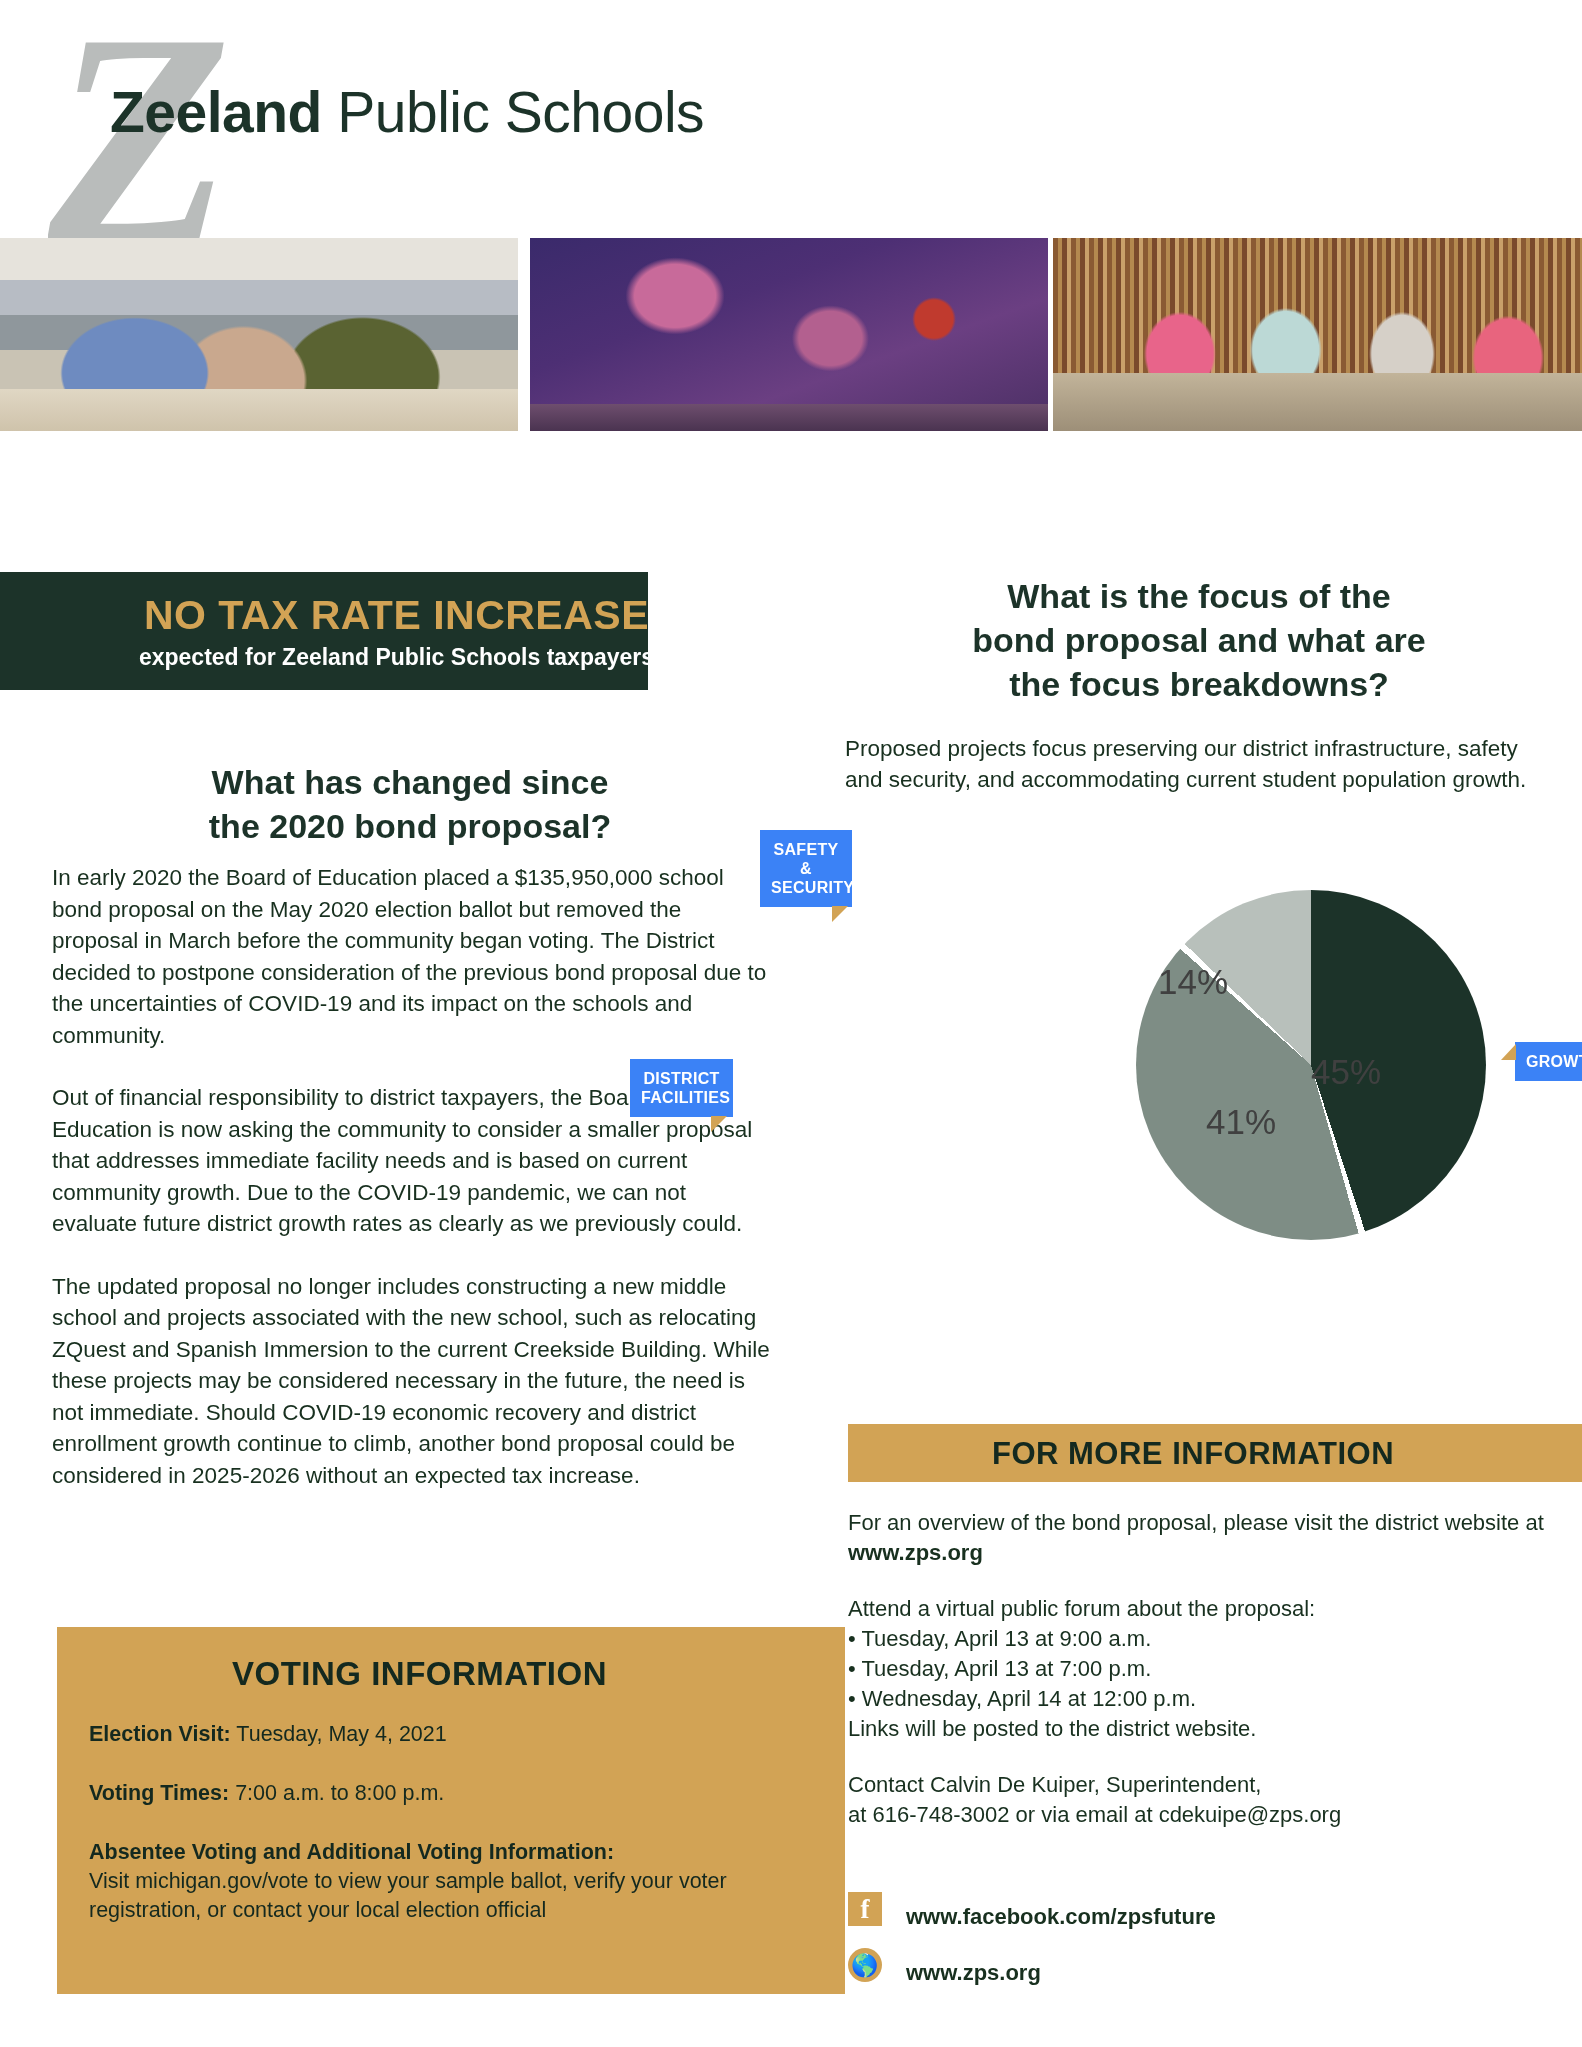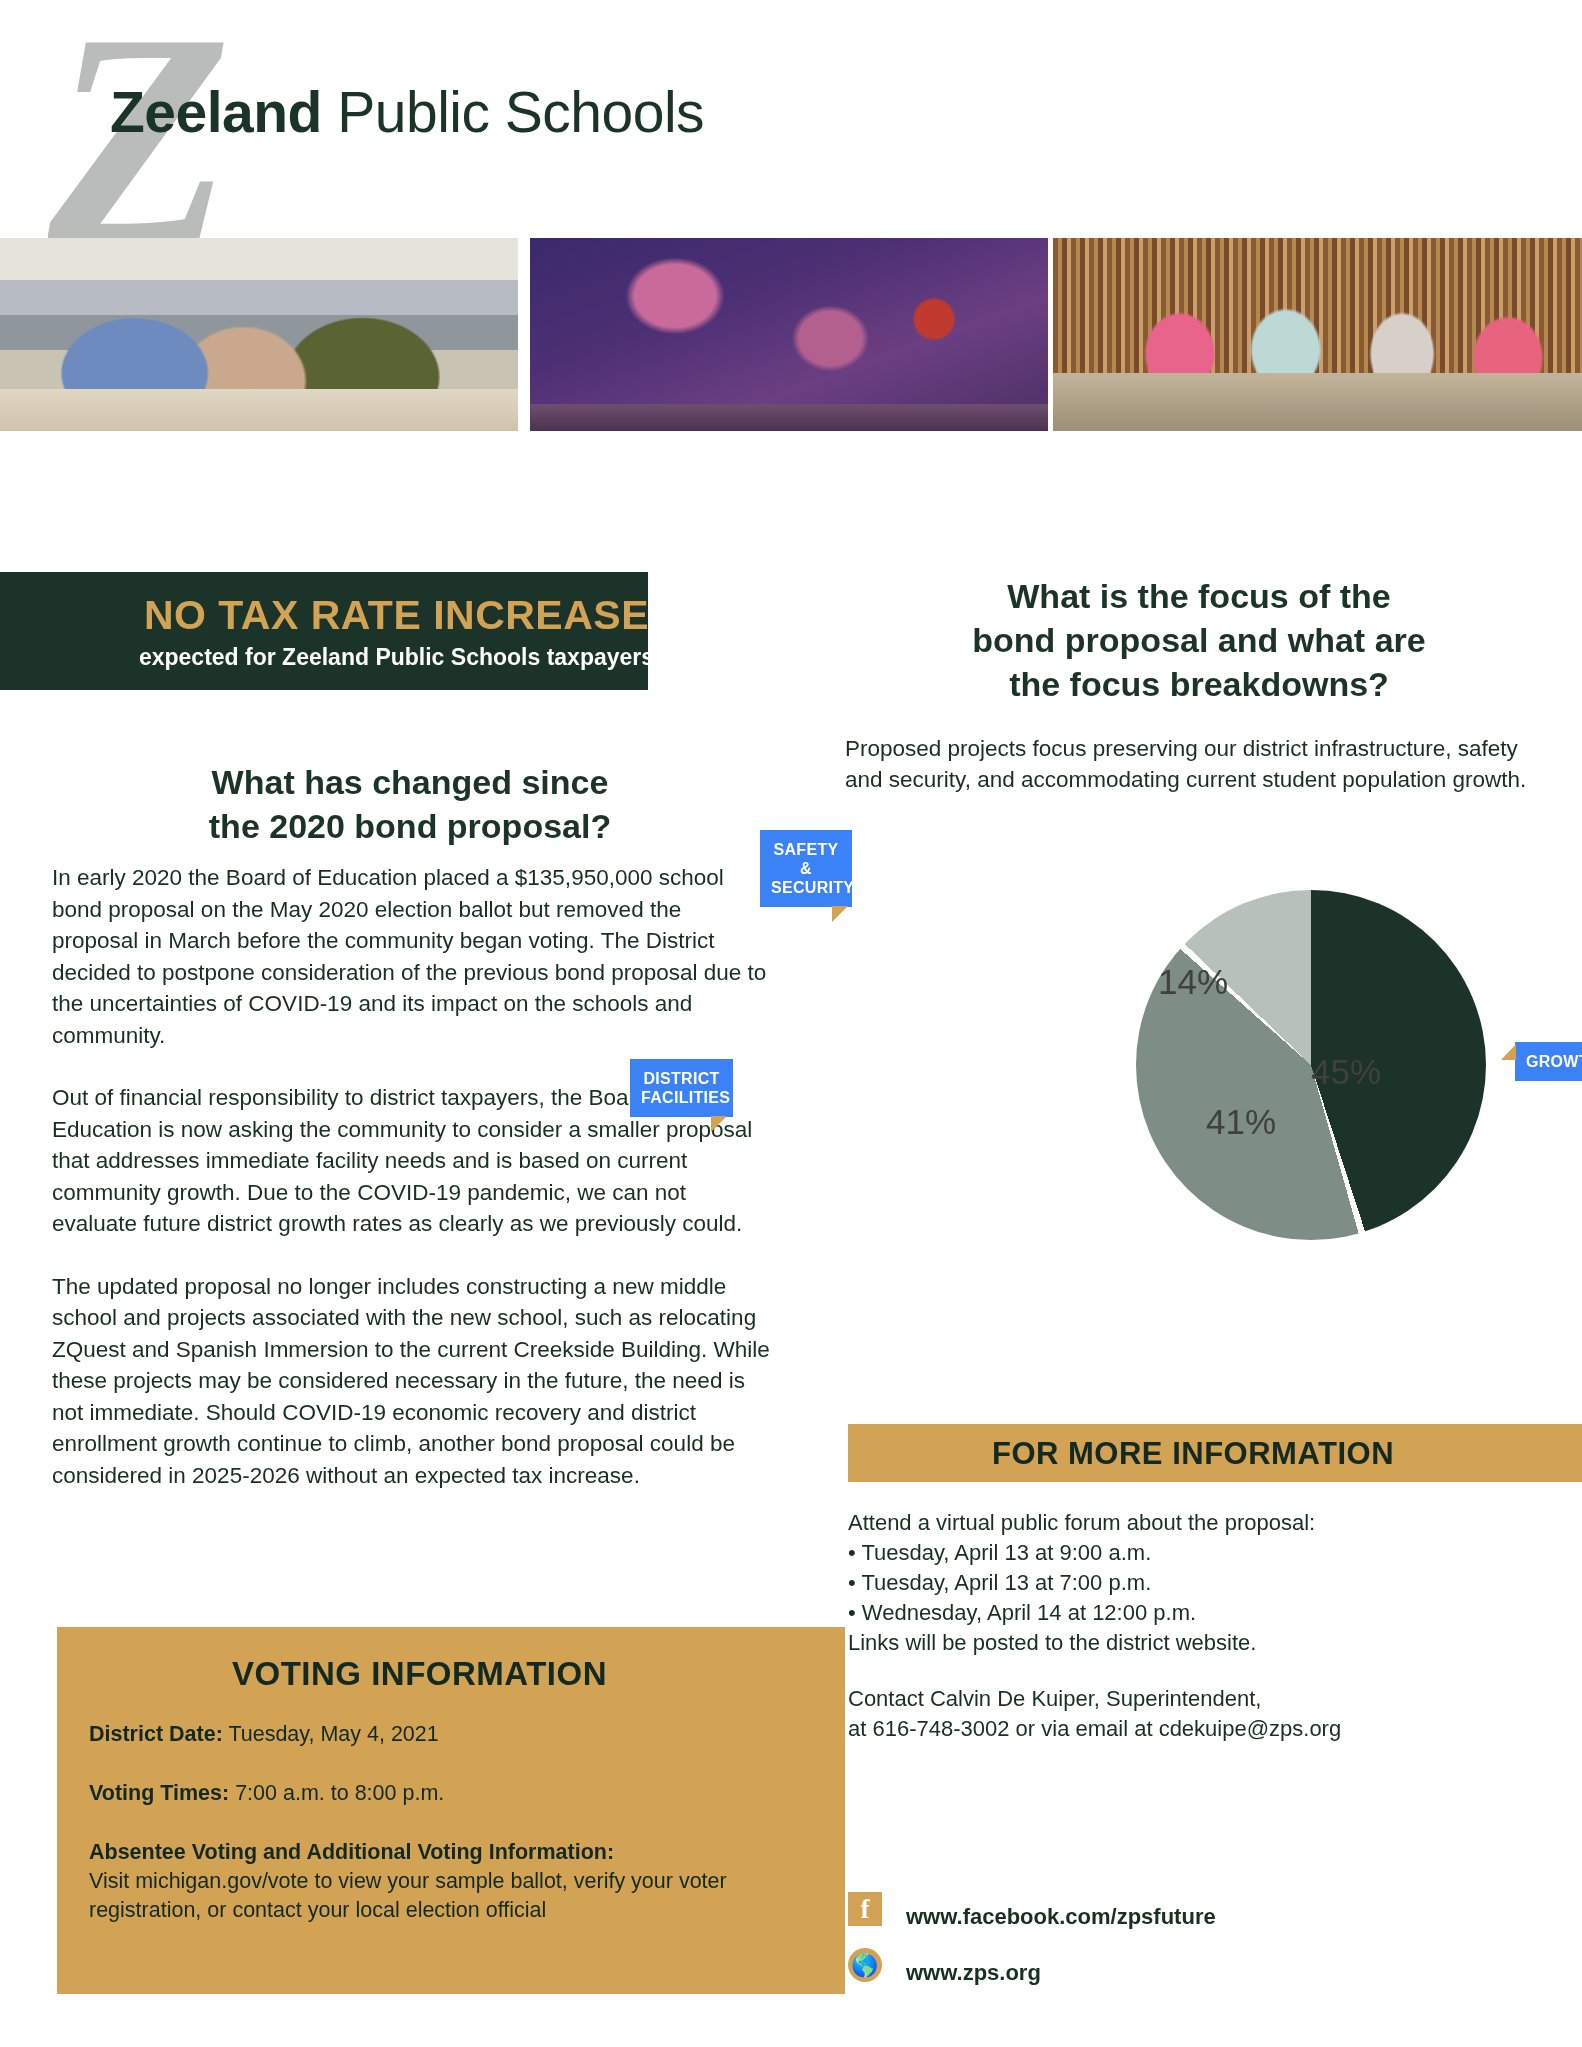--- a/index.html
+++ b/index.html
@@ -221,21 +221,21 @@
 
 <div class="abs" id="left-body">
   <p>In early 2020 the Board of Education placed a $135,950,000 school bond proposal on the May 2020 election ballot but removed the proposal in March before the community began voting. The District decided to postpone consideration of the previous bond proposal due to the uncertainties of COVID-19 and its impact on the schools and community.</p>
   <p>Out of financial responsibility to district taxpayers, the Board of Education is now asking the community to consider a smaller proposal that addresses immediate facility needs and is based on current community growth. Due to the COVID-19 pandemic, we can not evaluate future district growth rates as clearly as we previously could.</p>
   <p>The updated proposal no longer includes constructing a new middle school and projects associated with the new school, such as relocating ZQuest and Spanish Immersion to the current Creekside Building. While these projects may be considered necessary in the future, the need is not immediate. Should COVID-19 economic recovery and district enrollment growth continue to climb, another bond proposal could be considered in 2025-2026 without an expected tax increase.</p>
 </div>
 
 <div class="abs" id="voting-box">
   <div id="voting-title">VOTING INFORMATION</div>
   <div class="vote-line" id="vote-line-1">
-    <b>District Date:</b><span> Tuesday, May 4, 2021</span>
+    <b>Election Visit:</b><span> Tuesday, May 4, 2021</span>
   </div>
   <div class="vote-line" id="vote-line-2">
     <b>Voting Times:</b><span> 7:00 a.m. to 8:00 p.m.</span>
   </div>
   <div class="vote-line" id="vote-line-3">
     <b>Absentee Voting and Additional Voting Information:</b>
     <div>Visit michigan.gov/vote to view your sample ballot, verify your voter registration, or contact your local election official</div>
   </div>
 </div>
 
@@ -269,20 +269,23 @@
     <div>GROWTH</div>
     <span class="tail"></span>
   </div>
 </div>
 
 <div class="abs" id="info-bar">
   <div id="info-bar-title">FOR MORE INFORMATION</div>
 </div>
 
 <div class="abs" id="info-body">
+  <p>
+    <span>For an overview of the bond proposal, please visit the district website at </span><b>www.zps.org</b>
+  </p>
   <p>
     <span>Attend a virtual public forum about the proposal:</span><br>
     <span>• Tuesday, April 13 at 9:00 a.m.</span><br>
     <span>• Tuesday, April 13 at 7:00 p.m.</span><br>
     <span>• Wednesday, April 14 at 12:00 p.m.</span><br>
     <span>Links will be posted to the district website.</span>
   </p>
   <p>
     <span>Contact Calvin De Kuiper, Superintendent,</span><br>
     <span>at 616-748-3002 or via email at cdekuipe@zps.org</span>

